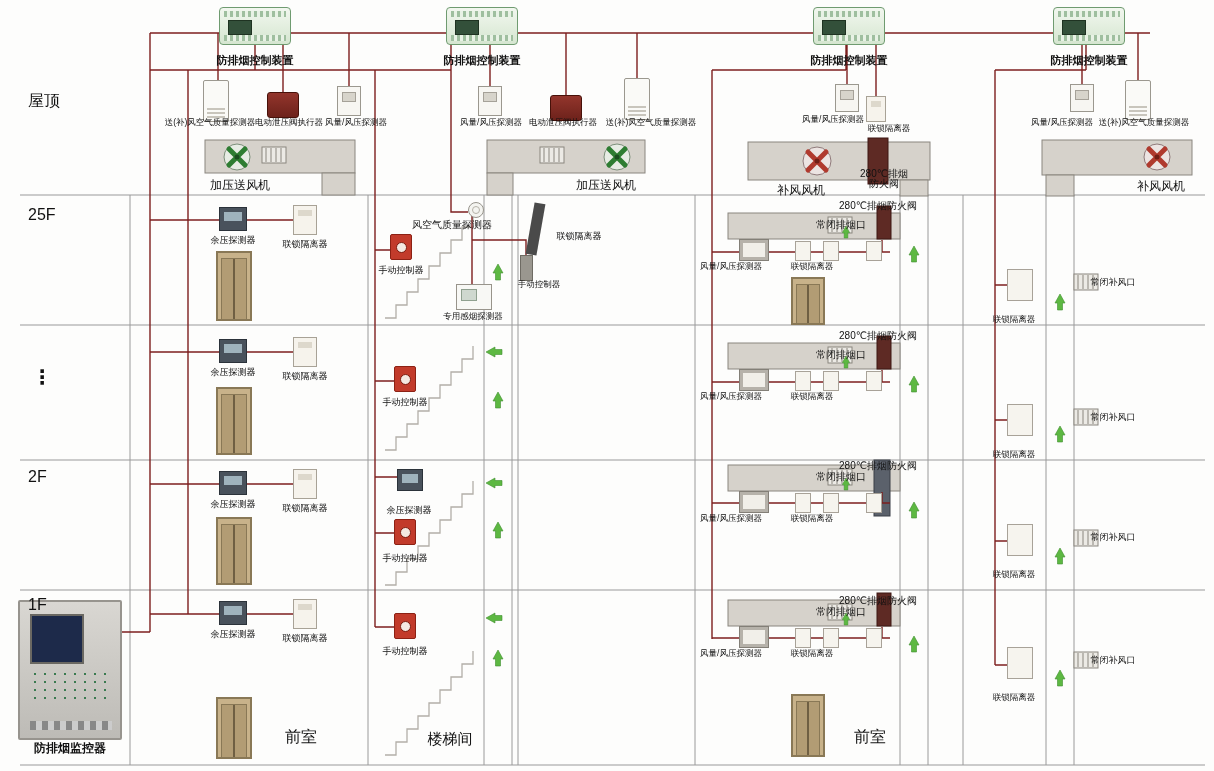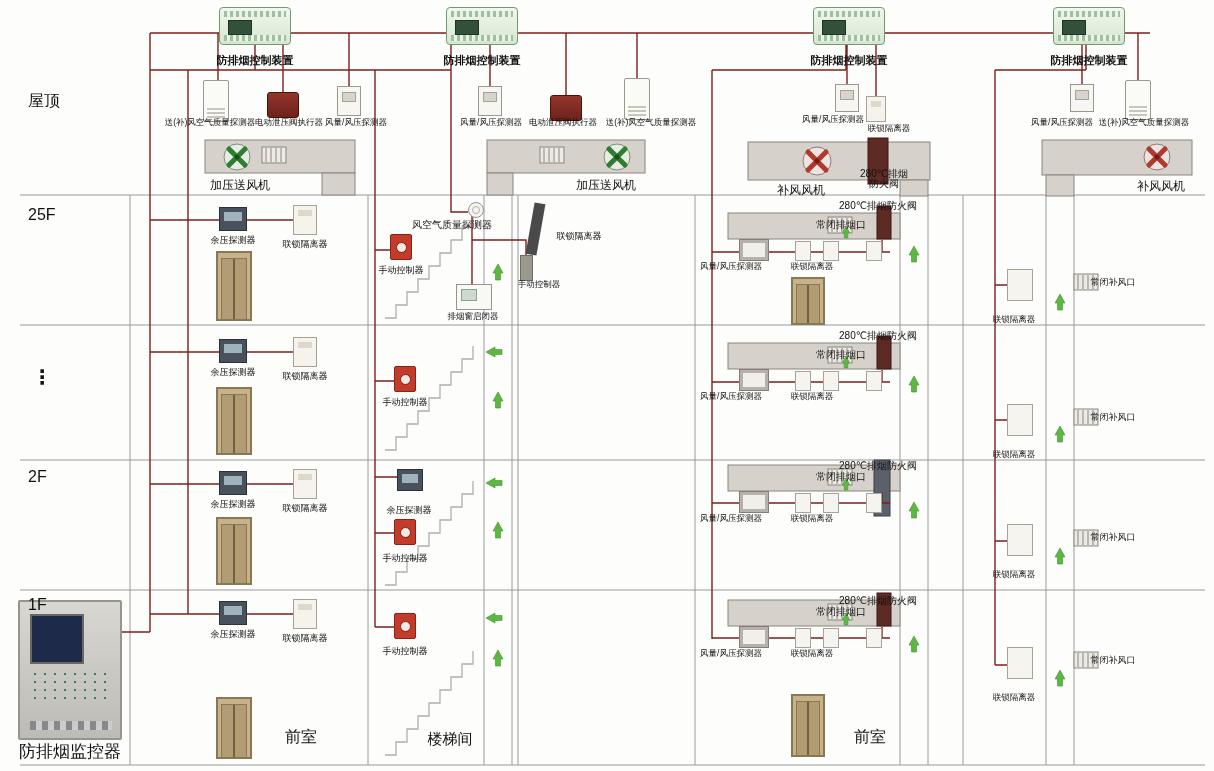--- a/index.html
+++ b/index.html
@@ -7,21 +7,21 @@
           font-family:"Liberation Sans","DejaVu Sans",sans-serif;color:#111;overflow:hidden}
   #wires-svg{position:absolute;left:0;top:0}
   .lbl{position:absolute;transform:translateX(-50%);font-size:9px;line-height:1.15;white-space:nowrap;color:#111}
   .ll{transform:none}
   .s8{font-size:10px}.s85{font-size:8.5px}.s95{font-size:12px}
   .ctl{font-size:11px;font-weight:700}
   .fl{font-size:16px}
   .mid{font-size:15px}
   .big{font-size:16px}
   .dots{font-size:20px;font-weight:700;letter-spacing:0}
-  .monl{font-size:17px;font-weight:400}
+  .monl{font-size:12px;font-weight:700}
   .title{position:absolute;left:540px;top:4px;padding:3px 12px;border:1.5px solid #555;border-radius:6px;
          font-size:14.5px;font-weight:600;white-space:nowrap;background:#fff}
   .dev{position:absolute;box-sizing:border-box}
   .ctrl{background:linear-gradient(#f2f7ef,#d5e6d0);border:1px solid #6f9b70;border-radius:4px}
   .ctrl-strip{position:absolute;left:4px;right:4px;top:3px;height:6px;
       background:repeating-linear-gradient(to right,#9fbf9f 0 3px,#e8f2e5 3px 6px)}
   .ctrl-strip.b{top:auto;bottom:3px}
   .ctrl-scr{position:absolute;left:8px;top:12px;width:22px;height:13px;background:#33503a;border:1px solid #1f3322}
   .airq{background:#fafaf7;border:1px solid #9b988f;border-radius:2px}
   .airq::after{content:"";position:absolute;left:3px;right:3px;bottom:3px;height:10px;
@@ -327,21 +327,21 @@
 <span class="lbl" style="left:305px;top:371px">联锁隔离器</span>
 <span class="lbl" style="left:233px;top:499px">余压探测器</span>
 <span class="lbl" style="left:305px;top:503px">联锁隔离器</span>
 <span class="lbl" style="left:233px;top:629px">余压探测器</span>
 <span class="lbl" style="left:305px;top:633px">联锁隔离器</span>
 
 <span class="lbl s8" style="left:452px;top:219px">风空气质量探测器</span>
 <span class="lbl" style="left:401px;top:265px">手动控制器</span>
 <span class="lbl" style="left:579px;top:231px">联锁隔离器</span>
 <span class="lbl s85" style="left:539px;top:280px">手动控制器</span>
-<span class="lbl s85" style="left:473px;top:312px">排烟窗启闭器</span>
+<span class="lbl s85" style="left:473px;top:312px">专用感烟探测器</span>
 <span class="lbl" style="left:405px;top:397px">手动控制器</span>
 <span class="lbl" style="left:409px;top:505px">余压探测器</span>
 <span class="lbl" style="left:405px;top:553px">手动控制器</span>
 <span class="lbl" style="left:405px;top:646px">手动控制器</span>
 
 <span class="lbl monl" style="left:70px;top:742px">防排烟监控器</span>
 <span class="lbl big" style="left:301px;top:728px">前室</span>
 <span class="lbl mid" style="left:450px;top:730px">楼梯间</span>
 <span class="lbl big" style="left:870px;top:728px">前室</span>
 

